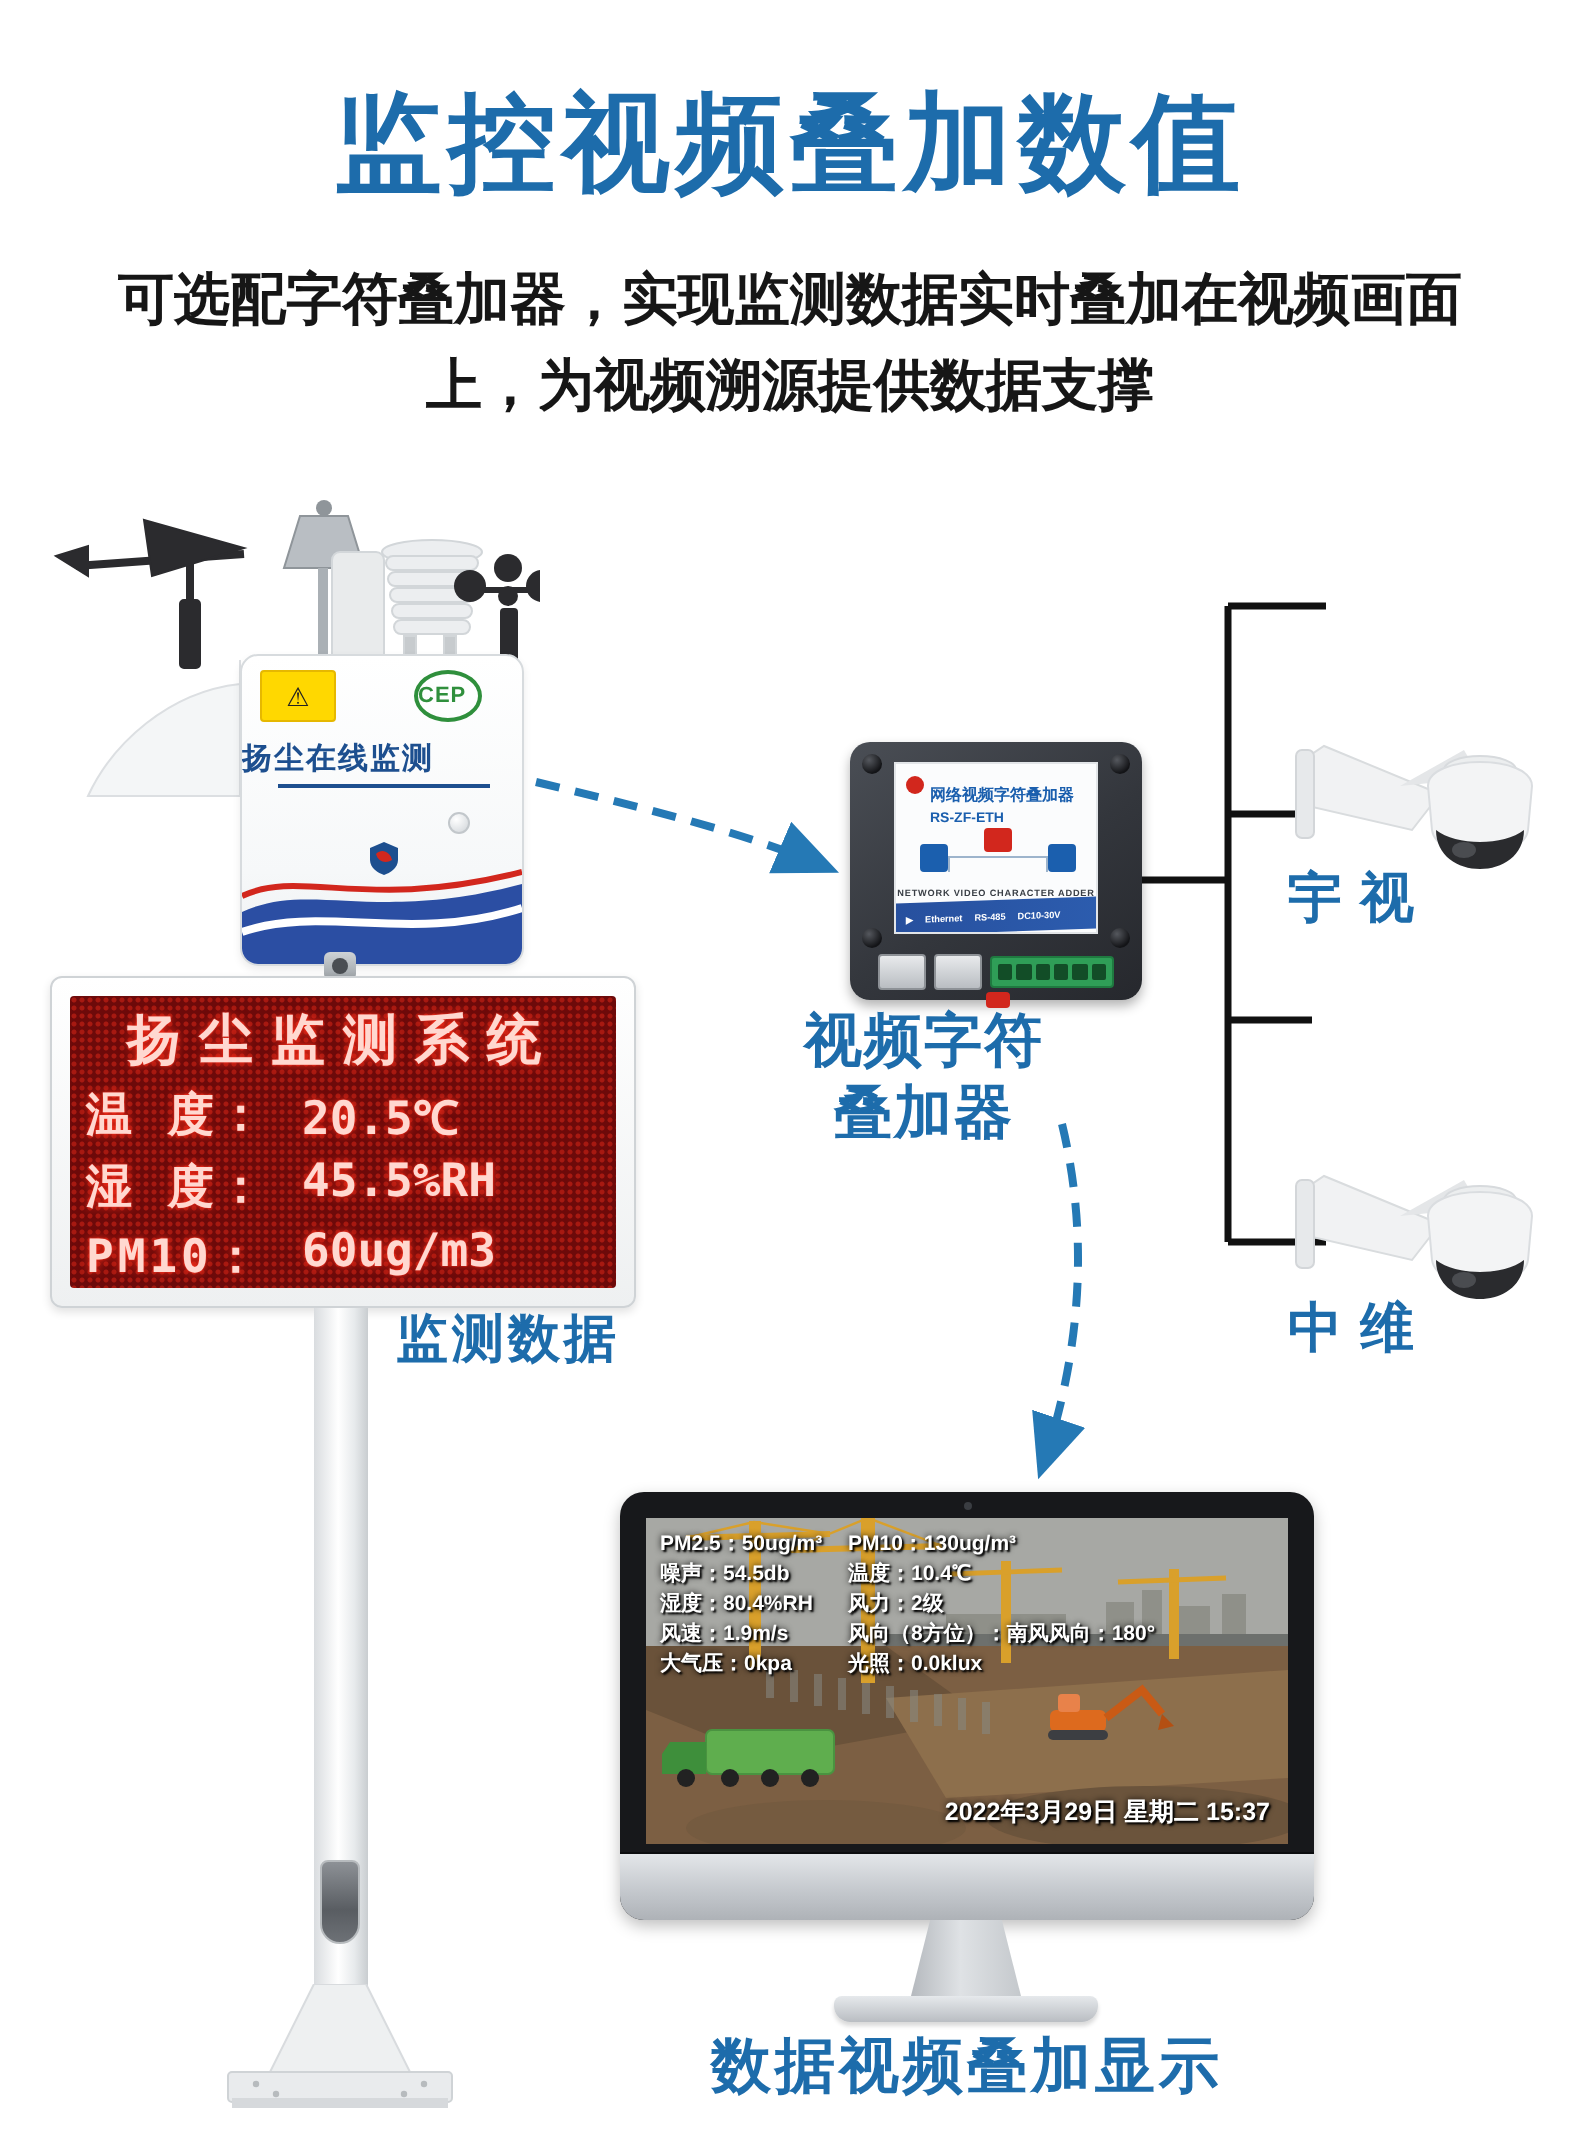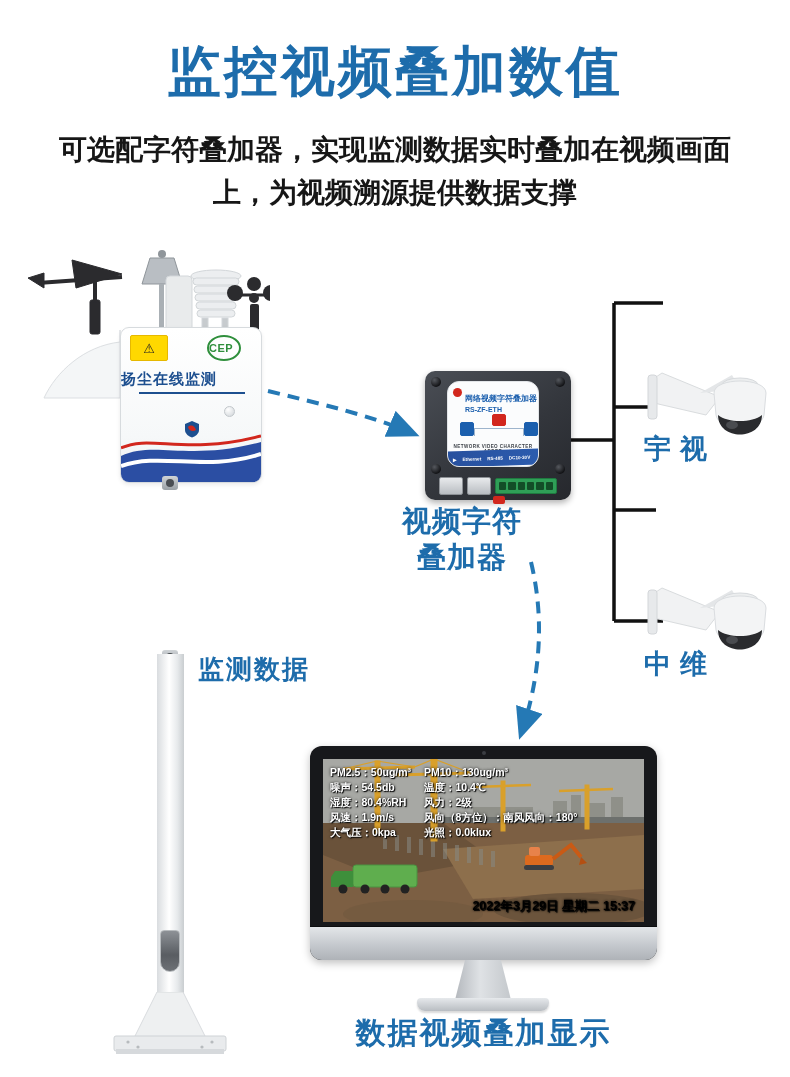--- a/index.html
+++ b/index.html
@@ -95,22 +95,22 @@
   .adder{
     position:absolute; left:425px; top:371px; width:146px; height:129px;
     background:linear-gradient(145deg,#4a4e55,#33363c 55%,#26282d);
     border-radius:10px; box-shadow:0 3px 6px rgba(0,0,0,.3);
   }
   .screw{ position:absolute; width:10px; height:10px; border-radius:50%;
     background:radial-gradient(circle at 35% 30%,#55585e,#131417 70%); }
   .screw.s1{ left:6px; top:6px; } .screw.s2{ right:6px; top:6px; }
   .screw.s3{ left:6px; bottom:26px; } .screw.s4{ right:6px; bottom:26px; }
   .adder-label{
-    position:absolute; left:22px; top:10px; width:92px; height:86px;
-    background:#fbfcfd; border-radius:12px; overflow:hidden; border:1px solid #e2e5e8;
+    position:absolute; left:22px; top:10px; width:102px; height:86px;
+    background:#fbfcfd; border-radius:0; overflow:hidden; border:1px solid #e2e5e8;
   }
   .adder-head{ display:flex; align-items:flex-start; padding:5px 4px 0 5px; }
   .logo-dot{ width:9px; height:9px; border-radius:50%; background:#d2271d; margin:1px 3px 0 0; flex:none; }
   .adder-title{ font-size:8px; font-weight:700; color:#1b5fae; white-space:nowrap; }
   .adder-model{ font-size:7px; font-weight:700; color:#1b5fae; margin-top:1px; }
   .mini-diagram{ position:absolute; left:8px; top:32px; width:86px; height:26px; }
   .mini-node{ position:absolute; width:14px; height:14px; border:1px solid #1b5fae; border-radius:2px;
     background:#1b5fae; top:8px; }
   .mini-node.red{ width:14px; height:12px; background:#d2271d; border-color:#d2271d; left:36px; top:0; }
   .mini-node.left{ left:4px; } .mini-node.right{ right:4px; }
@@ -147,21 +147,21 @@
   }
   .monitor .camdot{ position:absolute; left:50%; top:5px; width:4px; height:4px; margin-left:-2px;
     border-radius:50%; background:#3a3d42; }
   .screen{ position:absolute; left:13px; top:13px; width:321px; height:163px; background:#888; overflow:hidden; }
   .chin{ position:absolute; left:0; bottom:0; width:100%; height:34px;
     background:linear-gradient(180deg,#e3e6e9,#c2c6cb 60%,#aeb2b7); border-top:1px solid #0c0d0f; }
   .overlay{ position:absolute; left:7px; top:6px; color:#fff; font-weight:700; font-size:10.5px;
     line-height:15px; text-shadow:1px 1px 1px #000, 0 0 3px rgba(0,0,0,.9); white-space:nowrap; }
   .ov-row{ display:flex; }
   .ov-row .c1{ width:94px; }
-  .datetime{ position:absolute; right:9px; bottom:7px; color:#000000; font-weight:700; font-size:12.5px;
+  .datetime{ position:absolute; right:9px; bottom:7px; color:#ffffff; font-weight:700; font-size:12.5px;
     text-shadow:1px 1px 1px #000, 0 0 3px rgba(0,0,0,.9); }
   .stand{ position:absolute; left:455px; top:960px; width:56px; height:40px;
     background:linear-gradient(90deg,#b4b8bd,#dfe2e5 45%,#c4c8cc);
     clip-path:polygon(18% 0, 82% 0, 100% 100%, 0 100%); }
   .stand-base{ position:absolute; left:417px; top:998px; width:132px; height:13px;
     background:linear-gradient(180deg,#e6e9ec,#b9bdc2); border-radius:4px 4px 8px 8px;
     box-shadow:0 2px 2px rgba(0,0,0,.15); }
   .monitor-caption{ position:absolute; left:310px; top:1013px; width:347px; text-align:center;
     font-size:30px; letter-spacing:2px; }
 </style>
@@ -253,20 +253,37 @@
     <svg class="wave-svg" width="140" height="56" viewBox="0 0 140 56">
       <path d="M0,22 C 30,8 62,30 140,10" fill="none" stroke="#d2271d" stroke-width="3"></path>
       <path d="M0,30 C 34,14 66,36 140,16 L140,56 L0,56 Z" fill="#2b4ea3"></path>
       <path d="M0,40 C 40,26 84,46 140,28" fill="none" stroke="#ffffff" stroke-width="4"></path>
     </svg>
   </div>
 
   <div class="mount m1"></div>
   <div class="mount m2"></div>
 
+  <div class="led-panel">
+    <div class="led-inner">
+      <div class="led-title">扬尘监测系统</div>
+      <div class="led-row">
+        <span class="lv">温 度：</span>
+        <span>20.5℃</span>
+      </div>
+      <div class="led-row">
+        <span class="lv">湿 度：</span>
+        <span>45.5%RH</span>
+      </div>
+      <div class="led-row">
+        <span class="lv">PM10：</span>
+        <span>60ug/m3</span>
+      </div>
+    </div>
+  </div>
 
   <div class="caption station-caption">监测数据</div>
 
   <div class="pole"></div>
   <div class="pole-slot"></div>
   <svg class="base-svg" width="124" height="66" viewBox="0 0 124 66">
     <polygon points="49,0 75,0 98,46 26,46" fill="#eef0f1" stroke="#d8dbde"></polygon>
     <rect x="6" y="44" width="112" height="15" rx="2" fill="#e9ebed" stroke="#cfd3d6"></rect>
     <rect x="8" y="57" width="108" height="5" fill="#d6d9dc"></rect>
     <circle cx="20" cy="50" r="1.6" fill="#b7bbbe"></circle>

